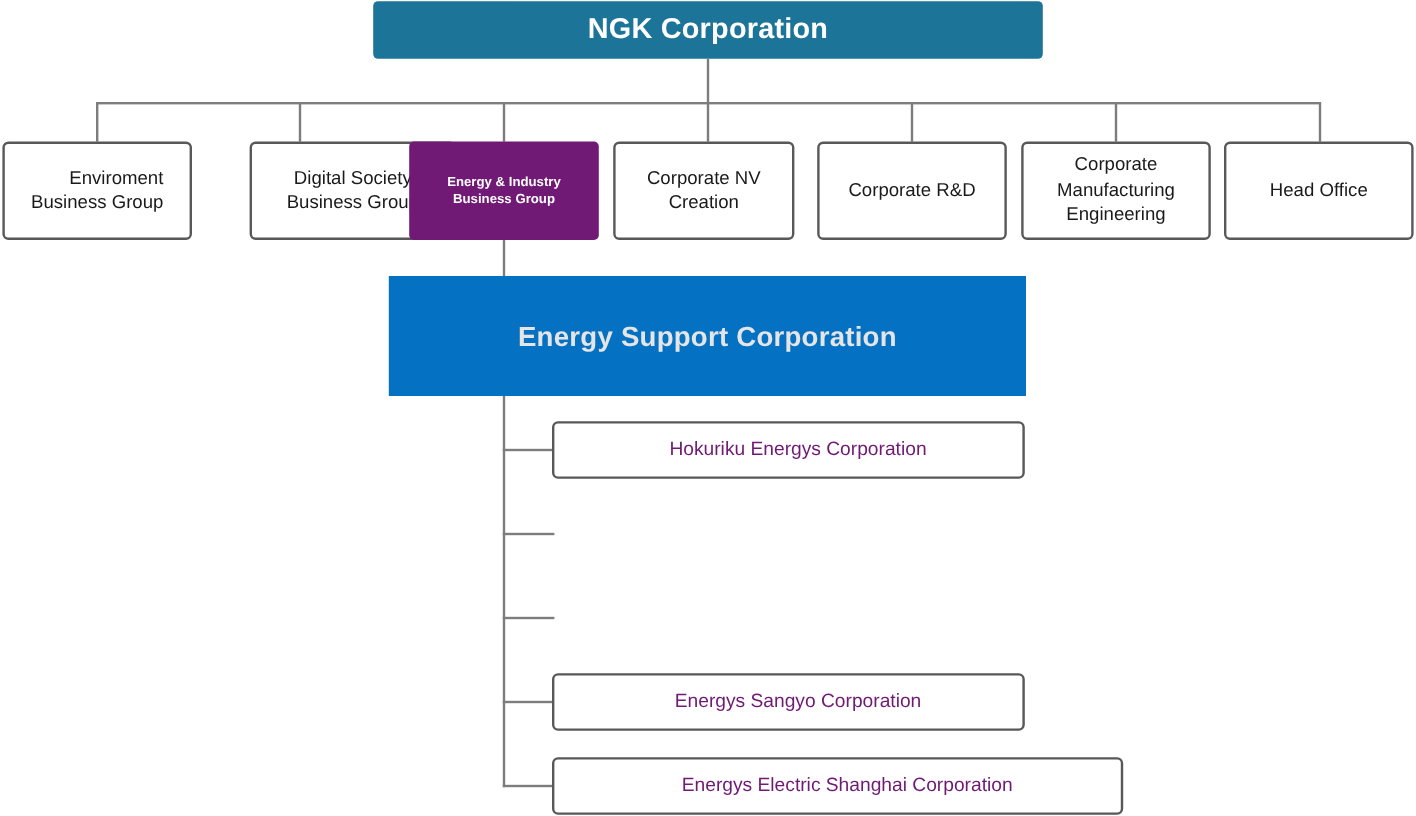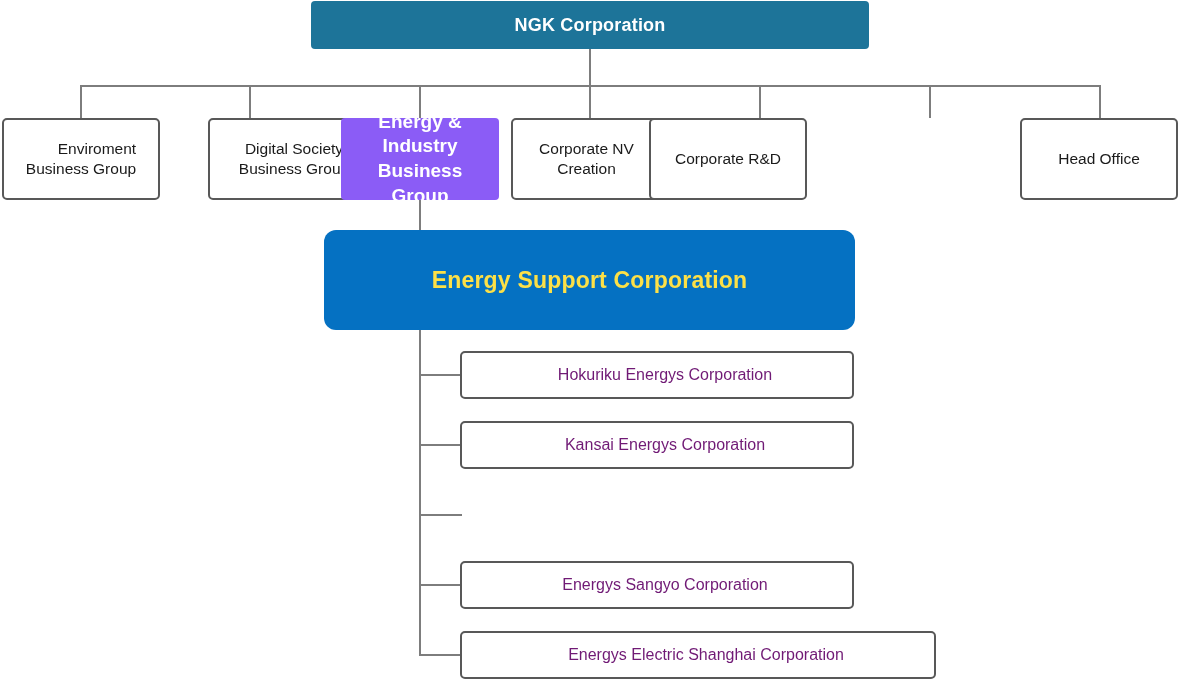--- a/index.html
+++ b/index.html
@@ -47,46 +47,46 @@
     font-size: 15.5px;
     line-height: 1.32;
     font-weight: 400;
   }
 
   
   .node.header {
     background: #1d7499;
     color: #ffffff;
     border: none;
-    font-size: 18px;
+    font-size: 24px;
     font-weight: 700;
     letter-spacing: 0.2px;
     border-radius: 4px;
   }
 
   
   .node.highlight {
-    background: #8b5cf6;
+    background: #701a75;
     color: #ffffff;
     border: none;
-    font-size: 19px;
+    font-size: 11px;
     font-weight: 700;
     line-height: 1.3;
     border-radius: 4px;
   }
 
   
   .node.primary {
     background: #0571c2;
-    color: #fde047;
+    color: #e5e5e5;
     border: none;
     font-size: 23px;
     font-weight: 700;
     letter-spacing: 0.2px;
-    border-radius: 12px;
+    border-radius: 0;
   }
 
   
   .node.leaf {
     background: #ffffff;
     border: 2px solid #585858;
     color: #701a75;
     font-size: 16px;
     font-weight: 400;
     padding-left: 16px;
@@ -132,24 +132,29 @@
   <div class="node highlight" style="left:341px; top:118px; width:158px; height:82px;">
     <span class="node-label">Energy &amp; Industry
 Business Group</span>
   </div>
 
   <div class="node plain" style="left:511px; top:118px; width:151px; height:82px;">
     <span class="node-label">Corporate NV
 Creation</span>
   </div>
 
-  <div class="node plain" style="left:649px; top:118px; width:158px; height:82px;">
+  <div class="node plain" style="left:681px; top:118px; width:158px; height:82px;">
     <span class="node-label">Corporate R&amp;D</span>
   </div>
 
+  <div class="node plain" style="left:851px; top:118px; width:158px; height:82px;">
+    <span class="node-label">Corporate
+Manufacturing
+Engineering</span>
+  </div>
 
   <div class="node plain" style="left:1020px; top:118px; width:158px; height:82px;">
     <span class="node-label">Head Office</span>
   </div>
 
   <div class="line v" style="left:419px; top:200px; width:2px; height:30px;"></div>
 
   <div class="node primary" style="left:324px; top:230px; width:531px; height:100px;">
     <span class="node-label">Energy Support Corporation</span>
   </div>
@@ -159,23 +164,20 @@
   <div class="line h" style="left:419px; top:374px; width:43px; height:2px;"></div>
   <div class="line h" style="left:419px; top:444px; width:43px; height:2px;"></div>
   <div class="line h" style="left:419px; top:514px; width:43px; height:2px;"></div>
   <div class="line h" style="left:419px; top:584px; width:43px; height:2px;"></div>
   <div class="line h" style="left:419px; top:654px; width:43px; height:2px;"></div>
 
   <div class="node leaf" style="left:460px; top:351px; width:394px; height:48px;">
     <span class="node-label">Hokuriku Energys Corporation</span>
   </div>
 
-  <div class="node leaf" style="left:460px; top:421px; width:394px; height:48px;">
-    <span class="node-label">Kansai Energys Corporation</span>
-  </div>
 
 
   <div class="node leaf" style="left:460px; top:561px; width:394px; height:48px;">
     <span class="node-label">Energys Sangyo Corporation</span>
   </div>
 
   <div class="node leaf" style="left:460px; top:631px; width:476px; height:48px;">
     <span class="node-label">Energys Electric Shanghai Corporation</span>
   </div>
 

